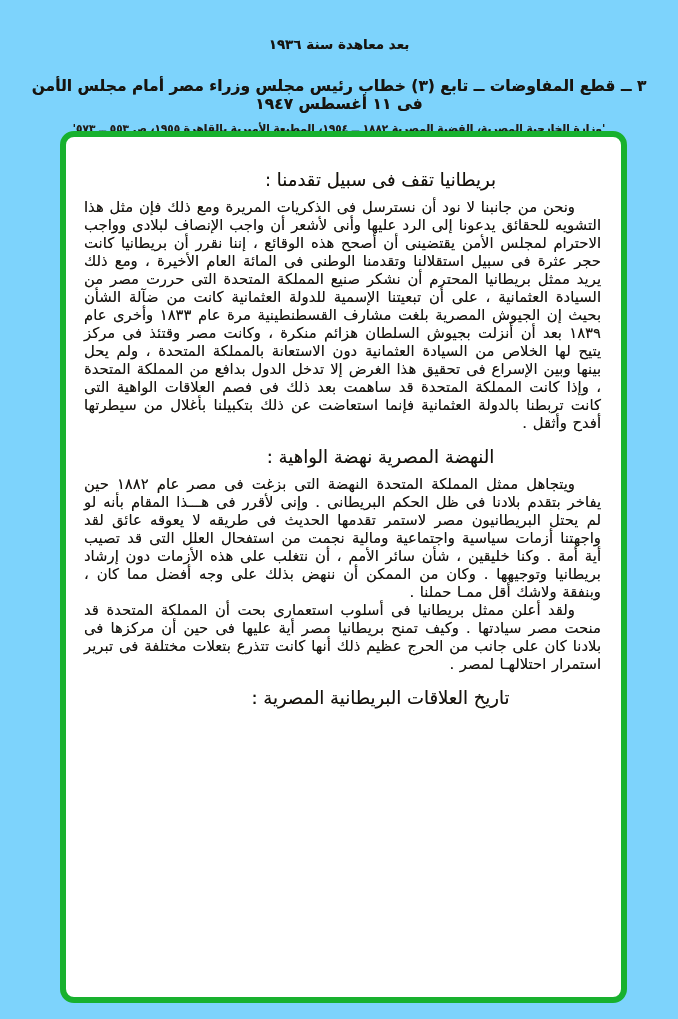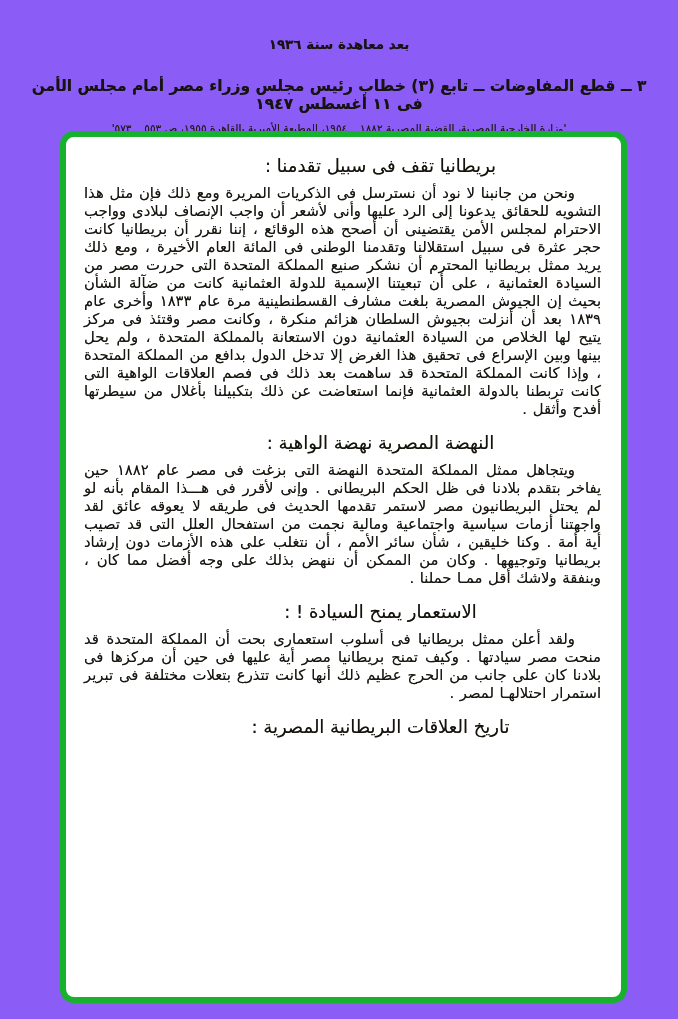--- a/index.html
+++ b/index.html
@@ -10,21 +10,21 @@
     background: #ffffff;
     font-family: "DejaVu Sans", sans-serif;
     color: #17140f;
     overflow: hidden;
   }
 
   .scan-page {
     width: 678px;
     height: 1019px;
     position: relative;
-    background: #8b5cf6;
+    background: #7dd3fc;
   }
 
   
   .doc-header {
     direction: rtl;
     text-align: center;
     padding-top: 36px;
   }
   .doc-header .line1 {
     font-size: 13.5px;
@@ -33,21 +33,21 @@
   }
   .doc-header .line2 {
     font-size: 15.5px;
     font-weight: bold;
     margin-top: 25px;
     padding: 0 28px;
     letter-spacing: 0.1px;
   }
   .doc-header .line3 {
     font-size: 10.5px;
-    font-weight: normal;
+    font-weight: bold;
     margin-top: 9px;
     color: #201c16;
   }
 
   
   .green-frame {
     position: absolute;
     left: 60px;
     top: 131px;
     width: 567px;
@@ -62,21 +62,21 @@
 
   .sect-heading {
     font-size: 18px;
     font-weight: 500;
     text-align: center;
     position: relative;
     right: -38px;          
     margin: 14px 0 8px 0;
     color: #15120c;
   }
-  .sect-heading.first { margin-top: 10px; }
+  .sect-heading.first { margin-top: 24px; }
 
   .sect-body {
     font-size: 14.8px;
     line-height: 18px;
     text-align: justify;
     text-indent: 26px;     
     color: #17140f;
     word-spacing: 1px;
   }
 
@@ -97,19 +97,18 @@
   </div>
 
   <div class="green-frame" style="border-color: rgb(24, 177, 46);">
 
     <div class="sect-heading first">بريطانيا تقف فى سبيل تقدمنا :</div>
     <div class="sect-body">ونحن من جانبنا لا نود أن نسترسل فى الذكريات المريرة ومع ذلك فإن مثل هذا التشويه للحقائق يدعونا إلى الرد عليها وأنى لأشعر أن واجب الإنصاف لبلادى وواجب الاحترام لمجلس الأمن يقتضينى أن أصحح هذه الوقائع ، إننا نقرر أن بريطانيا كانت حجر عثرة فى سبيل استقلالنا وتقدمنا الوطنى فى المائة العام الأخيرة ، ومع ذلك يريد ممثل بريطانيا المحترم أن نشكر صنيع المملكة المتحدة التى حررت مصر من السيادة العثمانية ، على أن تبعيتنا الإسمية للدولة العثمانية كانت من ضآلة الشأن بحيث إن الجيوش المصرية بلغت مشارف القسطنطينية مرة عام ١٨٣٣ وأخرى عام ١٨٣٩ بعد أن أنزلت بجيوش السلطان هزائم منكرة ، وكانت مصر وقتئذ فى مركز يتيح لها الخلاص من السيادة العثمانية دون الاستعانة بالمملكة المتحدة ، ولم يحل بينها وبين الإسراع فى تحقيق هذا الغرض إلا تدخل الدول بدافع من المملكة المتحدة ، وإذا كانت المملكة المتحدة قد ساهمت بعد ذلك فى فصم العلاقات الواهية التى كانت تربطنا بالدولة العثمانية فإنما استعاضت عن ذلك بتكبيلنا بأغلال من سيطرتها أفدح وأثقل .</div>
 
     <div class="sect-heading">النهضة المصرية نهضة الواهية :</div>
     <div class="sect-body">ويتجاهل ممثل المملكة المتحدة النهضة التى بزغت فى مصر عام ١٨٨٢ حين يفاخر بتقدم بلادنا فى ظل الحكم البريطانى . وإنى لأقرر فى هـــذا المقام بأنه لو لم يحتل البريطانيون مصر لاستمر تقدمها الحديث فى طريقه لا يعوقه عائق  لقد واجهتنا أزمات سياسية واجتماعية ومالية نجمت من استفحال العلل التى قد تصيب أية أمة . وكنا خليقين ، شأن سائر الأمم ، أن نتغلب على هذه الأزمات دون إرشاد بريطانيا وتوجيهها . وكان من الممكن أن ننهض بذلك على وجه أفضل مما كان ، وبنفقة ولاشك أقل ممـا حملنا .</div>
 
-    <div class="sect-heading">الاستعمار يمنح السيادة ! :</div>
     <div class="sect-body">ولقد أعلن ممثل بريطانيا فى أسلوب استعمارى بحت أن المملكة المتحدة قد منحت مصر سيادتها . وكيف تمنح بريطانيا مصر أية عليها فى حين أن مركزها فى بلادنا كان على جانب من الحرج عظيم  ذلك أنها كانت تتذرع بتعلات مختلفة فى تبرير استمرار احتلالهـا لمصر .</div>
 
     <div class="sect-heading">تاريخ العلاقات البريطانية المصرية :</div>
 
   </div>
 </div>
 
 </body></html>

